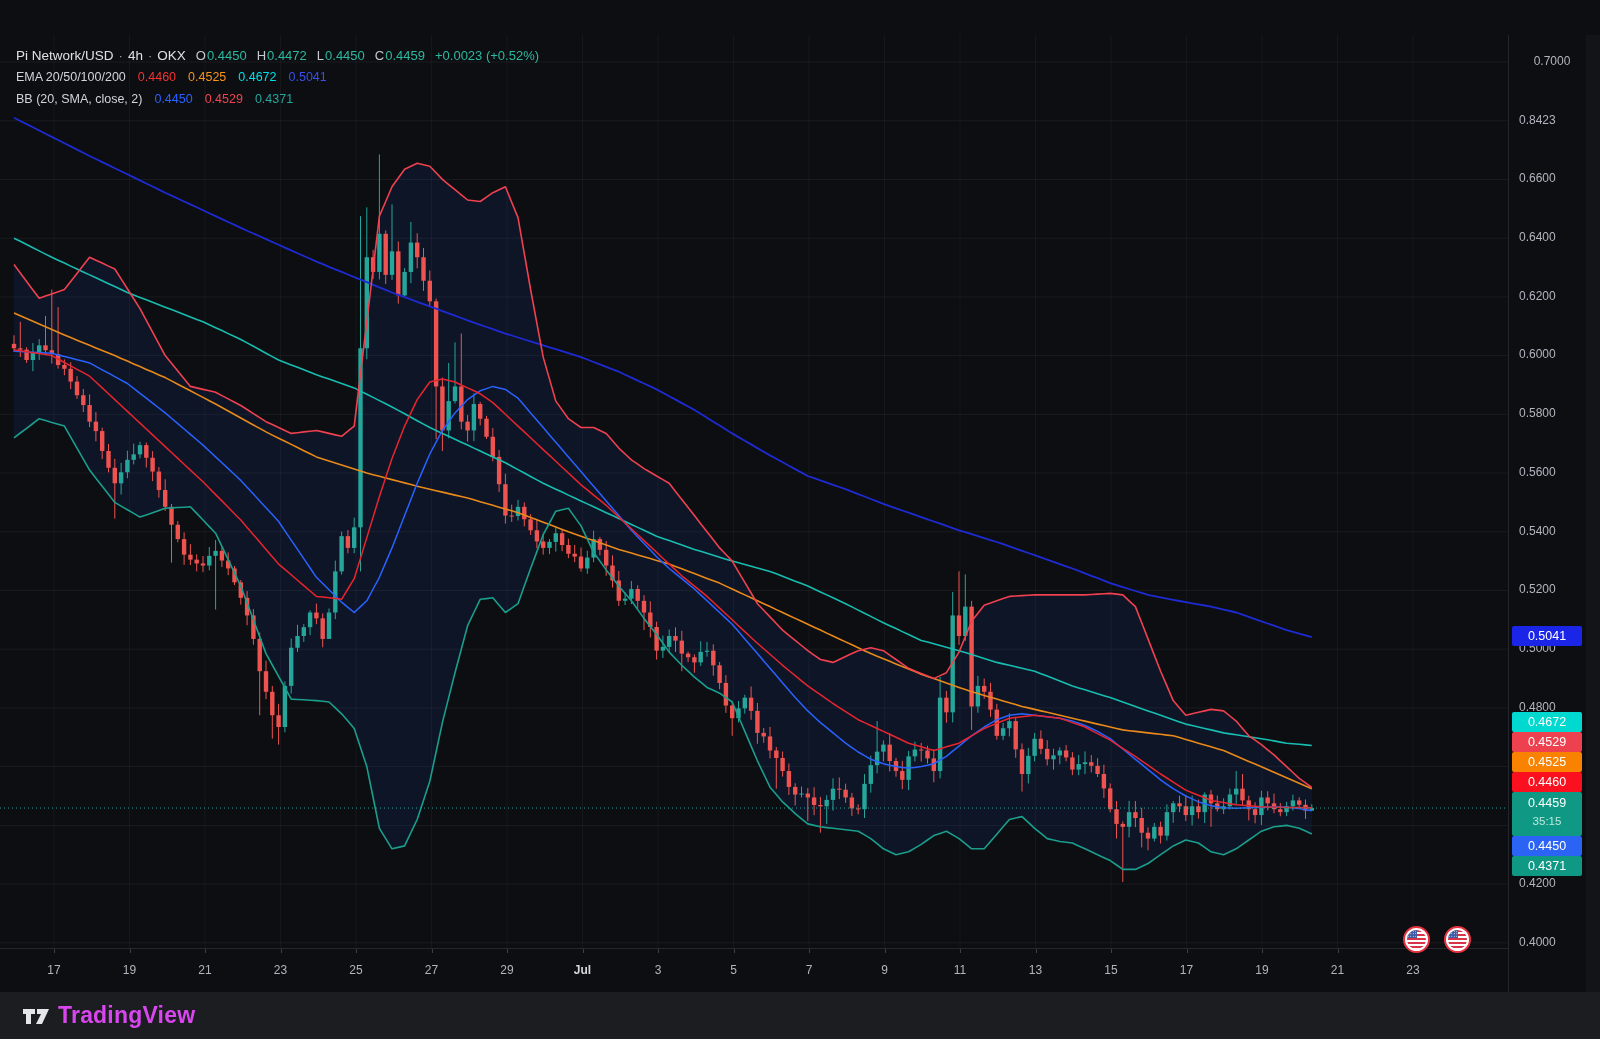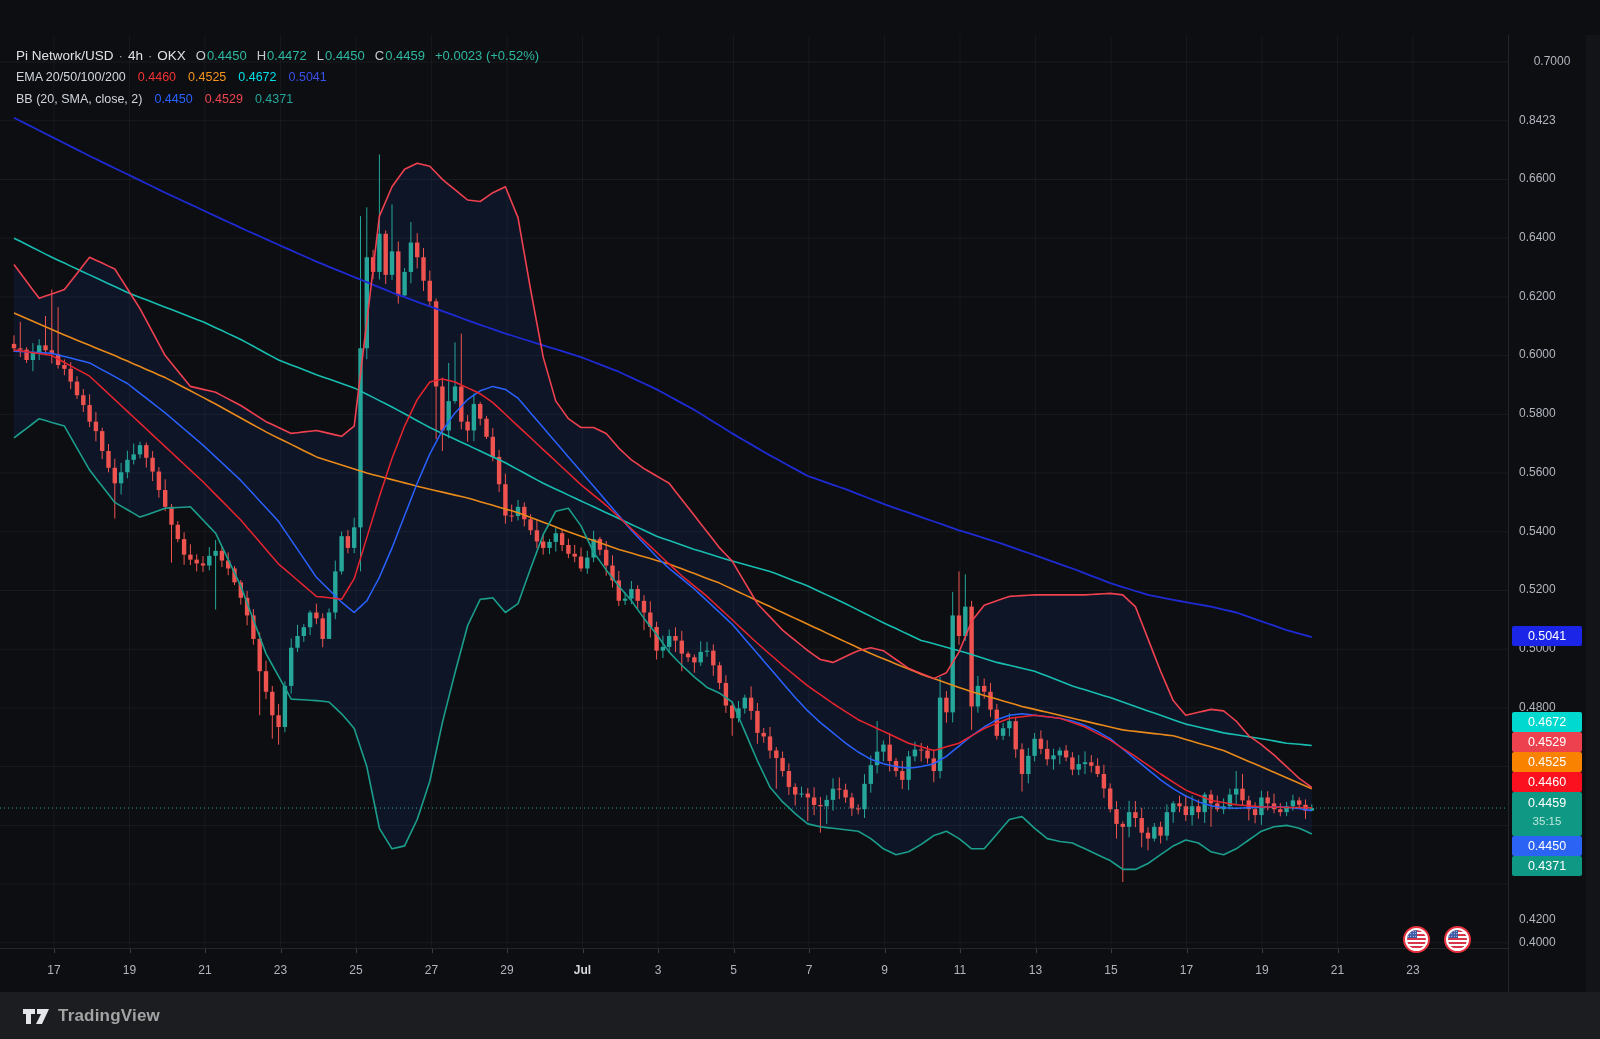--- a/index.html
+++ b/index.html
@@ -70,21 +70,21 @@
     position:absolute; left:0; top:0; width:10px; height:8px; background:#3c5ba5;
     background-image:radial-gradient(#ffffff 0.6px, transparent 0.7px);
     background-size:2.5px 2.5px;
   }
 
   
   #bottom-bar {
     position:absolute; left:0; top:992px; width:1600px; height:47px;
     background:#1b1d21; display:flex; align-items:center; padding-left:22px;
   }
-  #bottom-bar .tv-text { color:#a3a3a3; font-size:17px; font-weight:600; margin-left:8px; letter-spacing:.2px; }
+  #bottom-bar .tv-text { color:#d946ef; font-size:23px; font-weight:600; margin-left:8px; letter-spacing:.2px; }
 
   
   #edge-strip { position:absolute; left:1586px; top:35px; width:14px; height:957px; background:#17191d; opacity:.55; }
 </style>
 </head>
 <body>
 
 <div id="root">
 
 
@@ -587,21 +587,21 @@
     <div class="lg-row ind">
       <span class="ind-label">BB (20, SMA, close, 2)</span>
       <span class="iv" style="color: rgb(41, 98, 255);">0.4450</span>
       <span class="iv" style="color: rgb(239, 69, 80);">0.4529</span>
       <span class="iv" style="color: rgb(38, 166, 154);">0.4371</span>
     </div>
   </div>
 
   <div id="price-axis">
       <div class="p-tick" style="top: 899.8px;">0.4000</div>
-      <div class="p-tick" style="top: 841.08px; margin-top: 36px;">0.4200</div>
+      <div class="p-tick" style="top: 841.08px;">0.4200</div>
       <div class="p-tick" style="top: 782.36px;">0.4400</div>
       <div class="p-tick" style="top: 723.64px;">0.4600</div>
       <div class="p-tick" style="top: 664.92px;">0.4800</div>
       <div class="p-tick" style="top: 606.2px;">0.5000</div>
       <div class="p-tick" style="top: 547.48px;">0.5200</div>
       <div class="p-tick" style="top: 488.76px;">0.5400</div>
       <div class="p-tick" style="top: 430.04px;">0.5600</div>
       <div class="p-tick" style="top: 371.32px;">0.5800</div>
       <div class="p-tick" style="top: 312px;">0.6000</div>
       <div class="p-tick" style="top: 253.88px;">0.6200</div>

